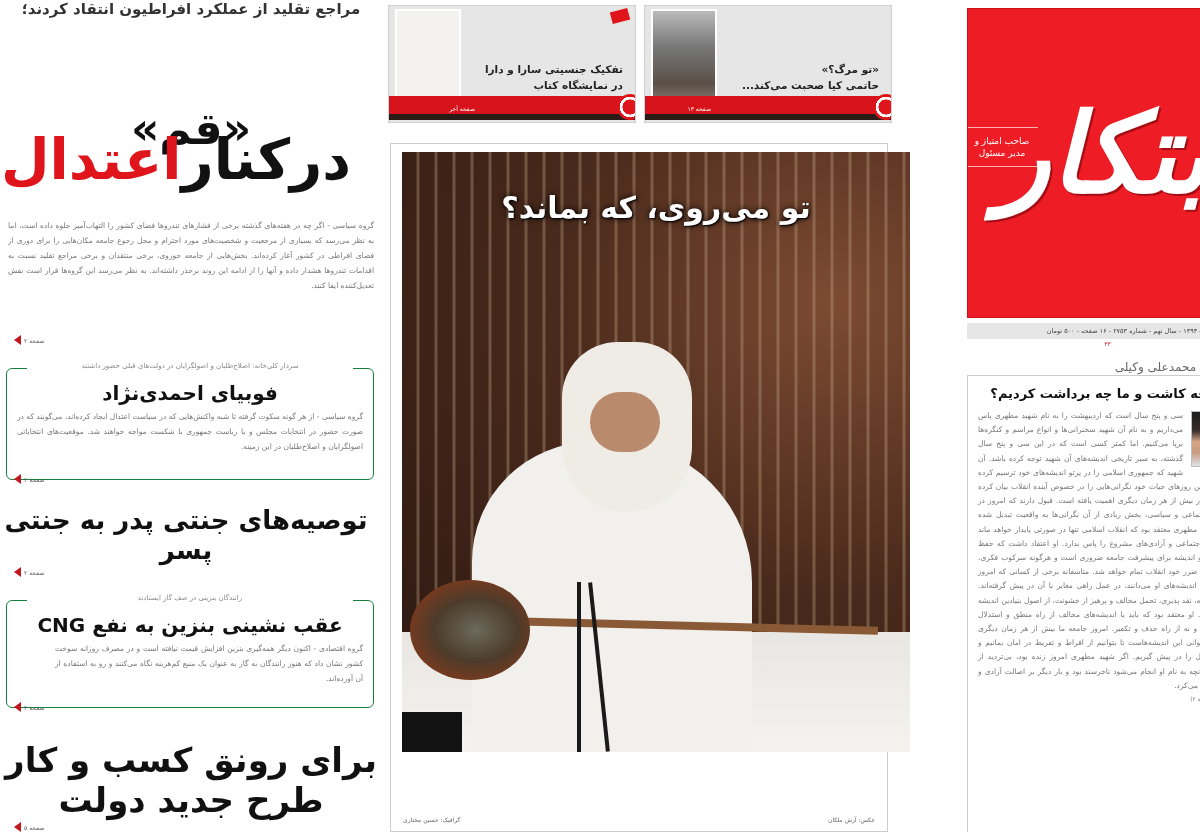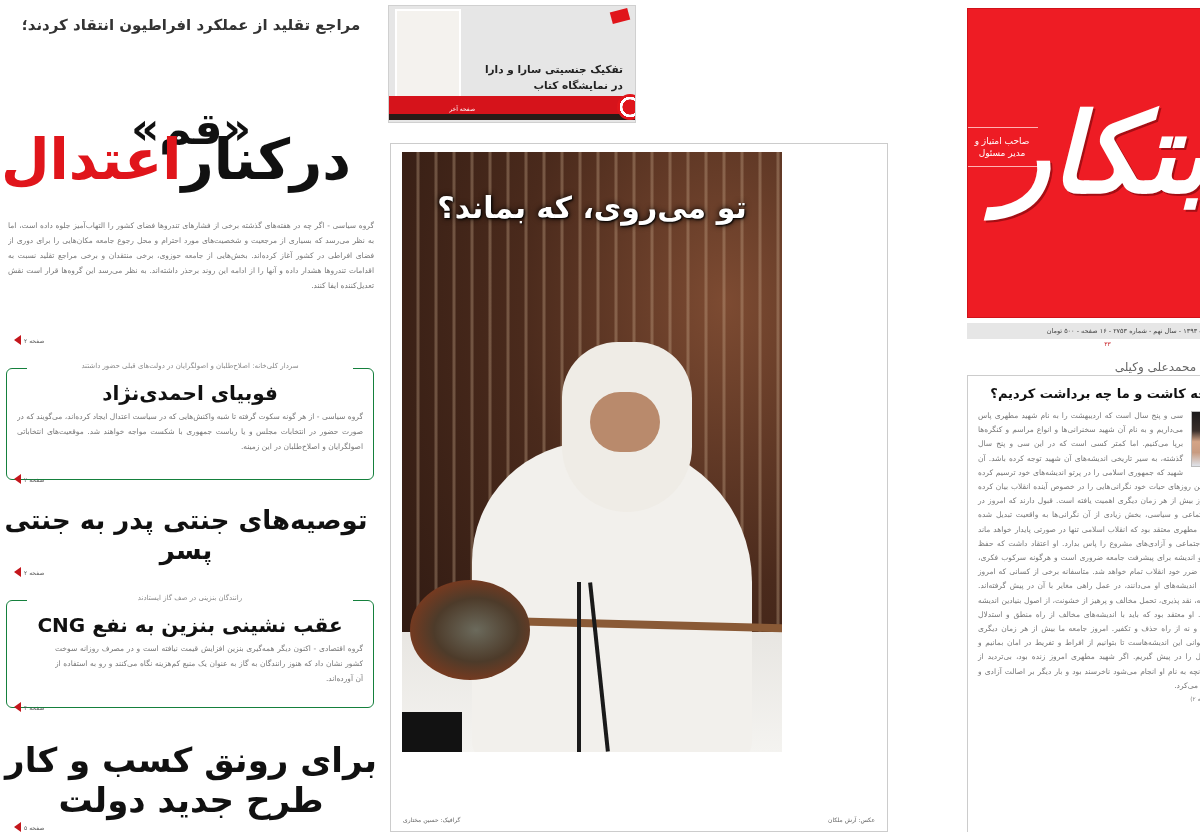--- a/index.html
+++ b/index.html
@@ -3,21 +3,21 @@
   <meta charset="utf-8">
   <style>
     * { box-sizing: border-box; margin: 0; padding: 0; }
     html, body { width: 1200px; height: 832px; overflow: hidden; background: #ffffff; }
     body { position: relative; font-family: "DejaVu Sans", sans-serif; direction: rtl; color: #111; }
 
     .col { position: absolute; }
 
     
     #left-col { left: 0; top: 0; width: 382px; height: 832px; }
-    .kicker { position: absolute; left: 8px; right: 8px; top: 16px; font-size: 15px; font-weight: bold; color: #333; text-align: center; }
+    .kicker { position: absolute; left: 8px; right: 8px; top: 0; font-size: 15px; font-weight: bold; color: #333; text-align: center; }
     .lead-quote { position: absolute; left: 0; right: 0; top: 60px; font-size: 44px; font-weight: bold; text-align: center; color: #111; line-height: 48px; margin-top: 45px; }
     .lead-main { position: absolute; left: 0; right: 30px; top: 128px; font-size: 56px; font-weight: bold; text-align: center; line-height: 64px; color: #111; letter-spacing: -1px; }
     .lead-main .red { color: #e0151b; }
     .body-text { font-size: 7.5px; line-height: 15px; color: #777; text-align: justify; }
     .lead-body { position: absolute; left: 8px; right: 8px; top: 218px; height: 108px; overflow: hidden; }
     .page-ref { display: flex; align-items: center; gap: 3px; font-size: 6px; color: #555; direction: ltr; }
     .page-ref .arrow { width: 0; height: 0; border-top: 5px solid transparent; border-bottom: 5px solid transparent; border-right: 7px solid #c4161c; }
     .pr-1 { position: absolute; left: 14px; top: 335px; }
 
     .box { position: absolute; left: 6px; right: 8px; border: 1px solid #15803d; border-radius: 6px; padding: 8px 10px 6px; background: #fff; }
@@ -47,21 +47,21 @@
     .teaser-1 .thumb { right: auto; left: 6px; background: linear-gradient(180deg,#bbb 0%,#777 35%,#5a4f47 70%,#a39689 100%); }
     .teaser .t-text { position: absolute; top: 55px; right: 12px; width: 160px; font-size: 10.5px; font-weight: bold; line-height: 16px; color: #222; text-align: right; }
     .teaser .t-bar { position: absolute; bottom: 8px; left: 0; right: 0; height: 18px; background: #d6131b; }
     .teaser .t-bar2 { position: absolute; bottom: 2px; left: 0; right: 0; height: 6px; background: #2a1b17; }
     .teaser .t-page { position: absolute; bottom: 10px; right: 160px; font-size: 6px; color: #fff; }
     .teaser-1 .t-page { right: 180px; }
     .teaser .t-burst { position: absolute; bottom: 2px; right: -8px; width: 26px; height: 26px; border-radius: 50%; background: radial-gradient(circle,#e0151b 40%,#fff 42%,#fff 55%,#e0151b 57%); }
     .teaser .new-badge { position: absolute; top: 4px; right: 6px; width: 18px; height: 12px; background: #e0151b; transform: rotate(-15deg); }
 
     .photo-frame { position: absolute; top: 143px; left: 5px; width: 498px; height: 689px; border: 1px solid #ccc; background: #fff; }
-    .photo { position: absolute; top: 8px; left: 11px; width: 380px; height: 600px; overflow: hidden;
+    .photo { position: absolute; top: 8px; left: 11px; width: 508px; height: 600px; overflow: hidden;
       background:
         repeating-linear-gradient(90deg, rgba(0,0,0,0.0) 0px, rgba(0,0,0,0.0) 14px, rgba(200,170,140,0.35) 15px, rgba(200,170,140,0.35) 17px, rgba(0,0,0,0) 18px),
         radial-gradient(ellipse at 85% 25%, #7d4b32 0%, #4a2a1c 45%, #2a1710 100%);
     }
     .photo .bottom-white { position: absolute; bottom: 0; left: 0; right: 0; height: 120px; background: linear-gradient(180deg, #e8e6e2, #f4f3f0); }
     .photo .figure-body { position: absolute; left: 70px; top: 290px; width: 280px; height: 320px; background: #f2f0ec; border-radius: 120px 140px 20px 20px; }
     .photo .figure-head { position: absolute; left: 160px; top: 190px; width: 130px; height: 170px; background: #efece6; border-radius: 60px 60px 70px 70px; }
     .photo .figure-face { position: absolute; left: 188px; top: 240px; width: 70px; height: 60px; background: #b98a6c; border-radius: 30px; }
     .photo .tar-bowl { position: absolute; left: 8px; top: 428px; width: 120px; height: 100px; background: radial-gradient(ellipse at 55% 50%, #6b6a5c 0%, #4d3b2a 45%, #7a3a1f 75%, #502010 100%); border-radius: 50%; }
     .photo .tar-neck { position: absolute; left: 110px; top: 470px; width: 366px; height: 8px; background: #8a5a36; transform: rotate(1.5deg); }
@@ -117,20 +117,31 @@
 
   <div class="editorial-box">
     <div class="ed-title">او چه کاشت و ما چه برداشت کردیم؟</div>
     <div class="ed-photo"></div>
     <div class="ed-body">سی و پنج سال است که اردیبهشت را به نام شهید مطهری پاس می‌داریم و به نام آن شهید سخنرانی‌ها و انواع مراسم و کنگره‌ها برپا می‌کنیم. اما کمتر کسی است که در این سی و پنج سال گذشته، به سیر تاریخی اندیشه‌های آن شهید توجه کرده باشد. آن شهید که جمهوری اسلامی را در پرتو اندیشه‌های خود ترسیم کرده بود، در آخرین روزهای حیات خود نگرانی‌هایی را در خصوص آینده انقلاب بیان کرده بود که امروز بیش از هر زمان دیگری اهمیت یافته است. قبول دارند که امروز در عرصه‌ی اجتماعی و سیاسی، بخش زیادی از آن نگرانی‌ها به واقعیت تبدیل شده است. شهید مطهری معتقد بود که انقلاب اسلامی تنها در صورتی پایدار خواهد ماند که عدالت اجتماعی و آزادی‌های مشروع را پاس بدارد. او اعتقاد داشت که حفظ آزادی بیان و اندیشه برای پیشرفت جامعه ضروری است و هرگونه سرکوب فکری، در نهایت به ضرر خود انقلاب تمام خواهد شد. متاسفانه برخی از کسانی که امروز خود را پیرو اندیشه‌های او می‌دانند، در عمل راهی مغایر با آن در پیش گرفته‌اند. آزادی اندیشه، نقد پذیری، تحمل مخالف و پرهیز از خشونت، از اصول بنیادین اندیشه مطهری بود. او معتقد بود که باید با اندیشه‌های مخالف از راه منطق و استدلال برخورد کرد و نه از راه حذف و تکفیر. امروز جامعه ما بیش از هر زمان دیگری نیازمند بازخوانی این اندیشه‌هاست تا بتوانیم از افراط و تفریط در امان بمانیم و مسیر اعتدال را در پیش گیریم. اگر شهید مطهری امروز زنده بود، بی‌تردید از بسیاری از آنچه به نام او انجام می‌شود ناخرسند بود و بار دیگر بر اصالت آزادی و عدالت تاکید می‌کرد.</div>
     <div class="ed-end">(ادامه در صفحه ۲)</div>
   </div>
 </div>
 
 <div class="col" id="center-col">
+  <div class="teaser teaser-1">
+    <div class="thumb"></div>
+    <div class="t-text">
+      <div>«تو مرگ؟»</div>
+      <div>حاتمی کیا صحبت می‌کند...</div>
+    </div>
+    <div class="t-bar"></div>
+    <div class="t-bar2"></div>
+    <div class="t-page">صفحه ۱۳</div>
+    <div class="t-burst"></div>
+  </div>
 
   <div class="teaser teaser-2">
     <div class="thumb"></div>
     <div class="new-badge"></div>
     <div class="t-text">
       <div>تفکیک جنسیتی سارا و دارا</div>
       <div>در نمایشگاه کتاب</div>
     </div>
     <div class="t-bar"></div>
     <div class="t-bar2"></div>

